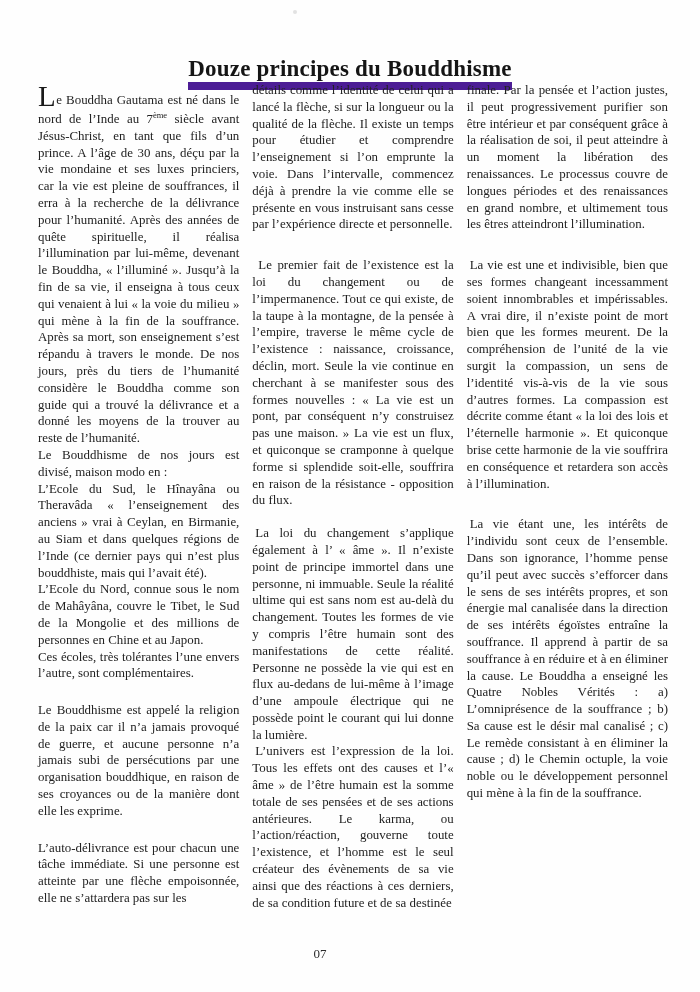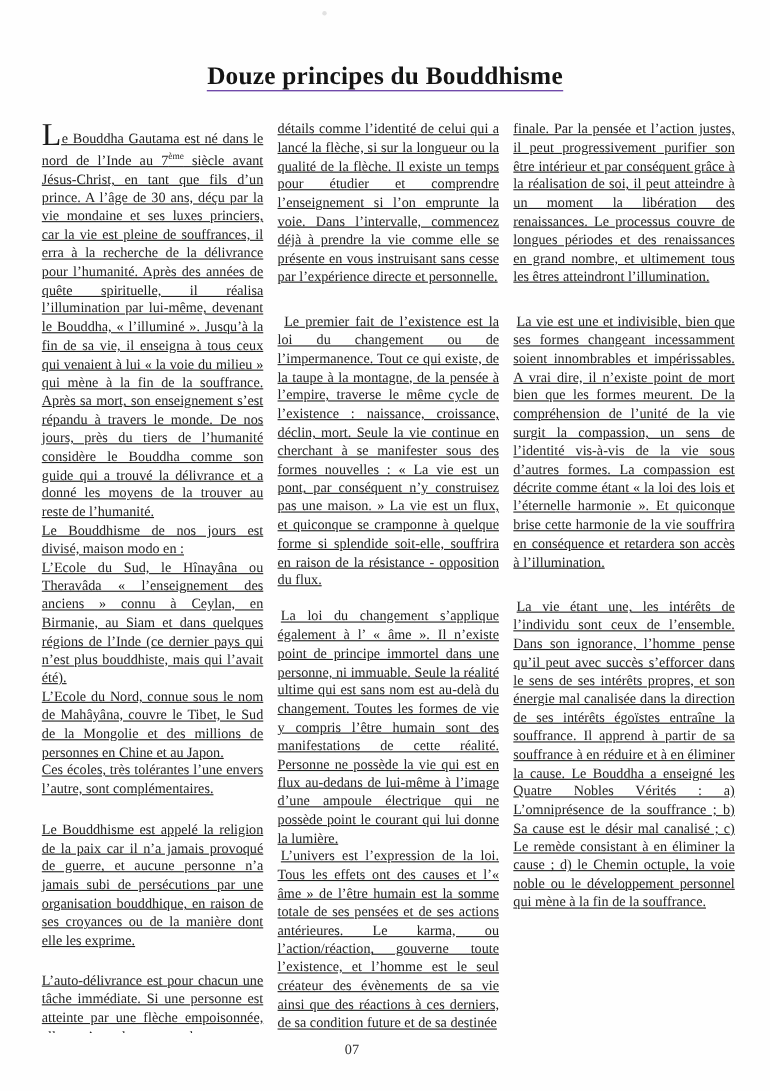--- a/index.html
+++ b/index.html
@@ -27,32 +27,30 @@
   }
   .title {
     margin: 56px 0 0 0;
     text-align: center;
     font-size: 23px;
     font-weight: bold;
     letter-spacing: 0.2px;
     color: #151515;
   }
   .title .underlined {
-    border-bottom: 1px solid #4c1d95;
+    border-bottom: 8px solid #4c1d95;
     padding-bottom: 1px;
   }
   .columns {
     display: flex;
     gap: 13px;
     padding: 0 32px 0 38px;
-    margin-top: 27px;
     box-sizing: border-box;
     height: 830px;
     overflow: hidden;
-    text-decoration: underline;
   }
   .col {
     flex: 1 1 0;
     min-width: 0;
     font-size: 12.9px;
     line-height: 16.8px;
     text-align: justify;
   }
   .para { margin: 0; }
   .para.gap    { margin-top: 16px; }
@@ -89,21 +87,21 @@
 
   <div class="speck"></div>
 
   <h1 class="title"><span class="underlined">Douze principes du Bouddhisme</span></h1>
 
   <div class="columns">
 
     <div class="col">
       <p class="para"><span class="dropcap">L</span><span>e Bouddha Gautama est né dans le nord de l’Inde au 7</span><sup class="sup">ème</sup><span> siècle avant Jésus-Christ, en tant que fils d’un prince. A l’âge de 30 ans, déçu par la vie mondaine et ses luxes princiers, car la vie est pleine de souffrances, il erra à la recherche de la délivrance pour l’humanité. Après des années de quête spirituelle, il réalisa l’illumination par lui-même, devenant le Bouddha, « l’illuminé ». Jusqu’à la fin de sa vie, il enseigna à tous ceux qui venaient à lui « la voie du milieu » qui mène à la fin de la souffrance. Après sa mort, son enseignement s’est répandu à travers le monde. De nos jours, près du tiers de l’humanité considère le Bouddha comme son guide qui a trouvé la délivrance et a donné les moyens de la trouver au reste de l’humanité.</span></p>
       <p class="para">Le Bouddhisme de nos jours est divisé, maison modo en :</p>
-      <p class="para">L’Ecole du Sud, le Hînayâna ou Theravâda « l’enseignement des anciens » connu à Ceylan, en Birmanie, au Siam et dans quelques régions de l’Inde (ce dernier pays qui n’est plus bouddhiste, mais qui l’avait été).</p>
+      <p class="para">L’Ecole du Sud, le Hînayâna ou Theravâda « l’enseignement des anciens » vrai à Ceylan, en Birmanie, au Siam et dans quelques régions de l’Inde (ce dernier pays qui n’est plus bouddhiste, mais qui l’avait été).</p>
       <p class="para">L’Ecole du Nord, connue sous le nom de Mahâyâna, couvre le Tibet, le Sud de la Mongolie et des millions de personnes en Chine et au Japon.</p>
       <p class="para">Ces écoles, très tolérantes l’une envers l’autre, sont complémentaires.</p>
       <p class="para gap-md">Le Bouddhisme est appelé la religion de la paix car il n’a jamais provoqué de guerre, et aucune personne n’a jamais subi de persécutions par une organisation bouddhique, en raison de ses croyances ou de la manière dont elle les exprime.</p>
       <p class="para gap-md">L’auto-délivrance est pour chacun une tâche immédiate. Si une personne est atteinte par une flèche empoisonnée, elle ne s’attardera pas sur les</p>
     </div>
 
     <div class="col">
       <p class="para">détails comme l’identité de celui qui a lancé la flèche, si sur la longueur ou la qualité de la flèche. Il existe un temps pour étudier et comprendre l’enseignement si l’on emprunte la voie. Dans l’intervalle, commencez déjà à prendre la vie comme elle se présente en vous instruisant sans cesse par l’expérience directe et personnelle.</p>
       <p class="para gap-lg ind-sm">Le premier fait de l’existence est la loi du changement ou de l’impermanence. Tout ce qui existe, de la taupe à la montagne, de la pensée à l’empire, traverse le même cycle de l’existence : naissance, croissance, déclin, mort. Seule la vie continue en cherchant à se manifester sous des formes nouvelles : « La vie est un pont, par conséquent n’y construisez pas une maison. » La vie est un flux, et quiconque se cramponne à quelque forme si splendide soit-elle, souffrira en raison de la résistance - opposition du flux.</p>
       <p class="para gap ind-xs">La loi du changement s’applique également à l’ « âme ». Il n’existe point de principe immortel dans une personne, ni immuable. Seule la réalité ultime qui est sans nom est au-delà du changement. Toutes les formes de vie y compris l’être humain sont des manifestations de cette réalité. Personne ne possède la vie qui est en flux au-dedans de lui-même à l’image d’une ampoule électrique qui ne possède point le courant qui lui donne la lumière.</p>

